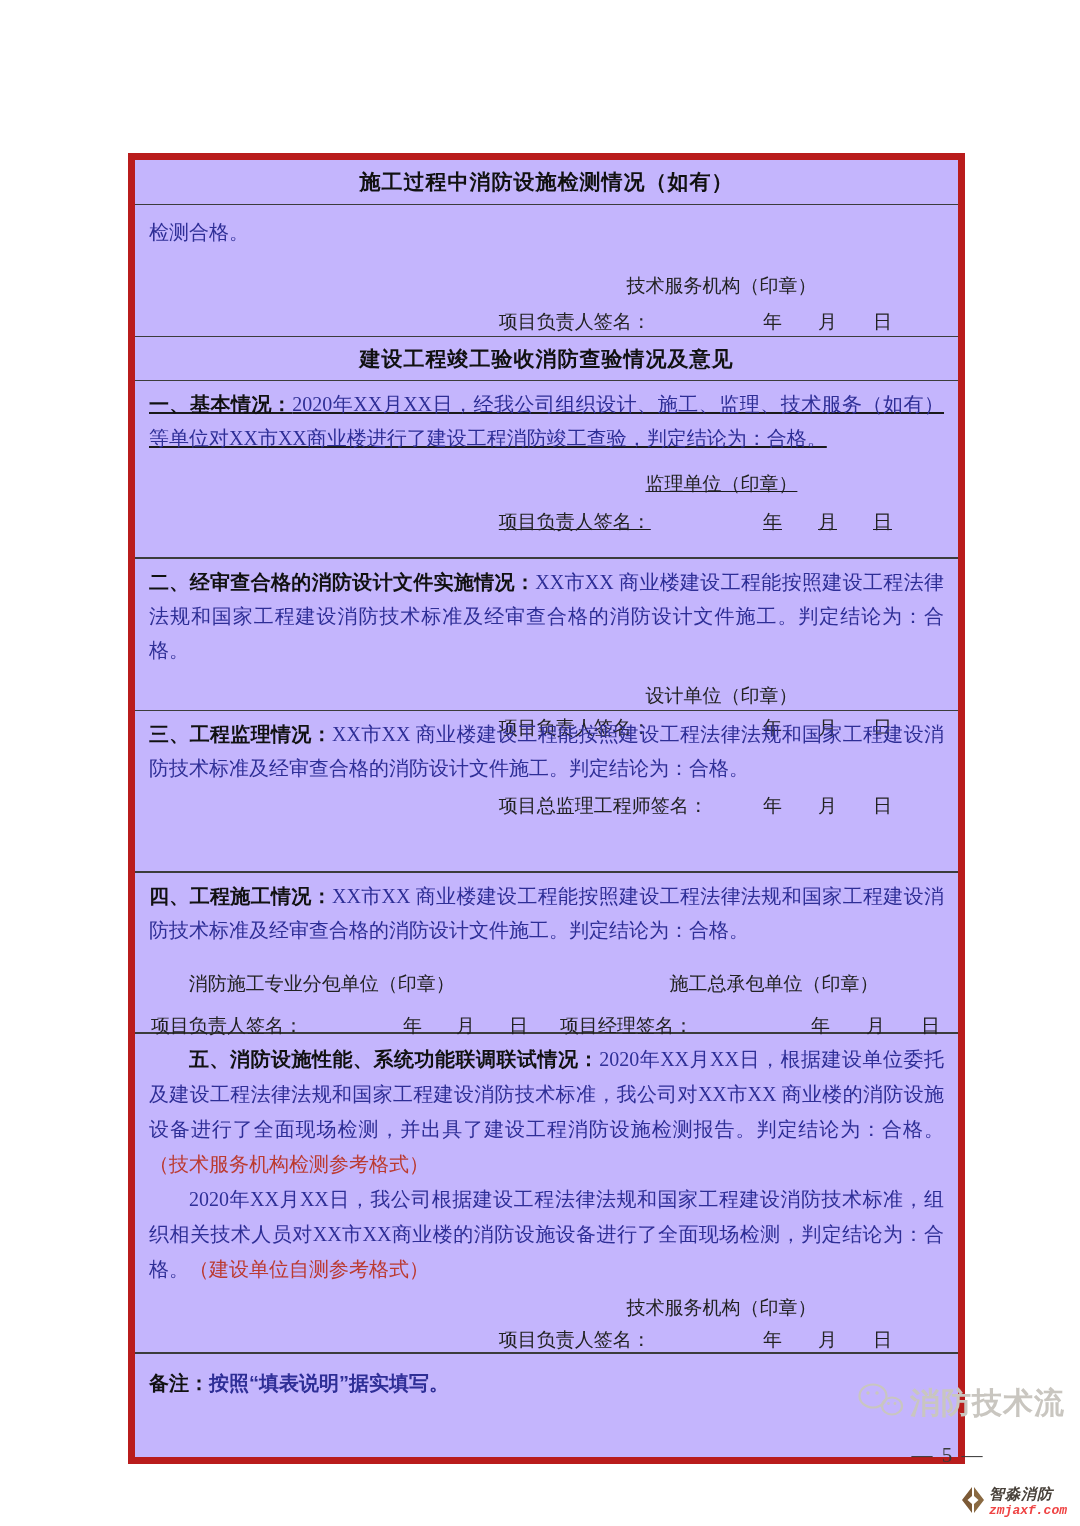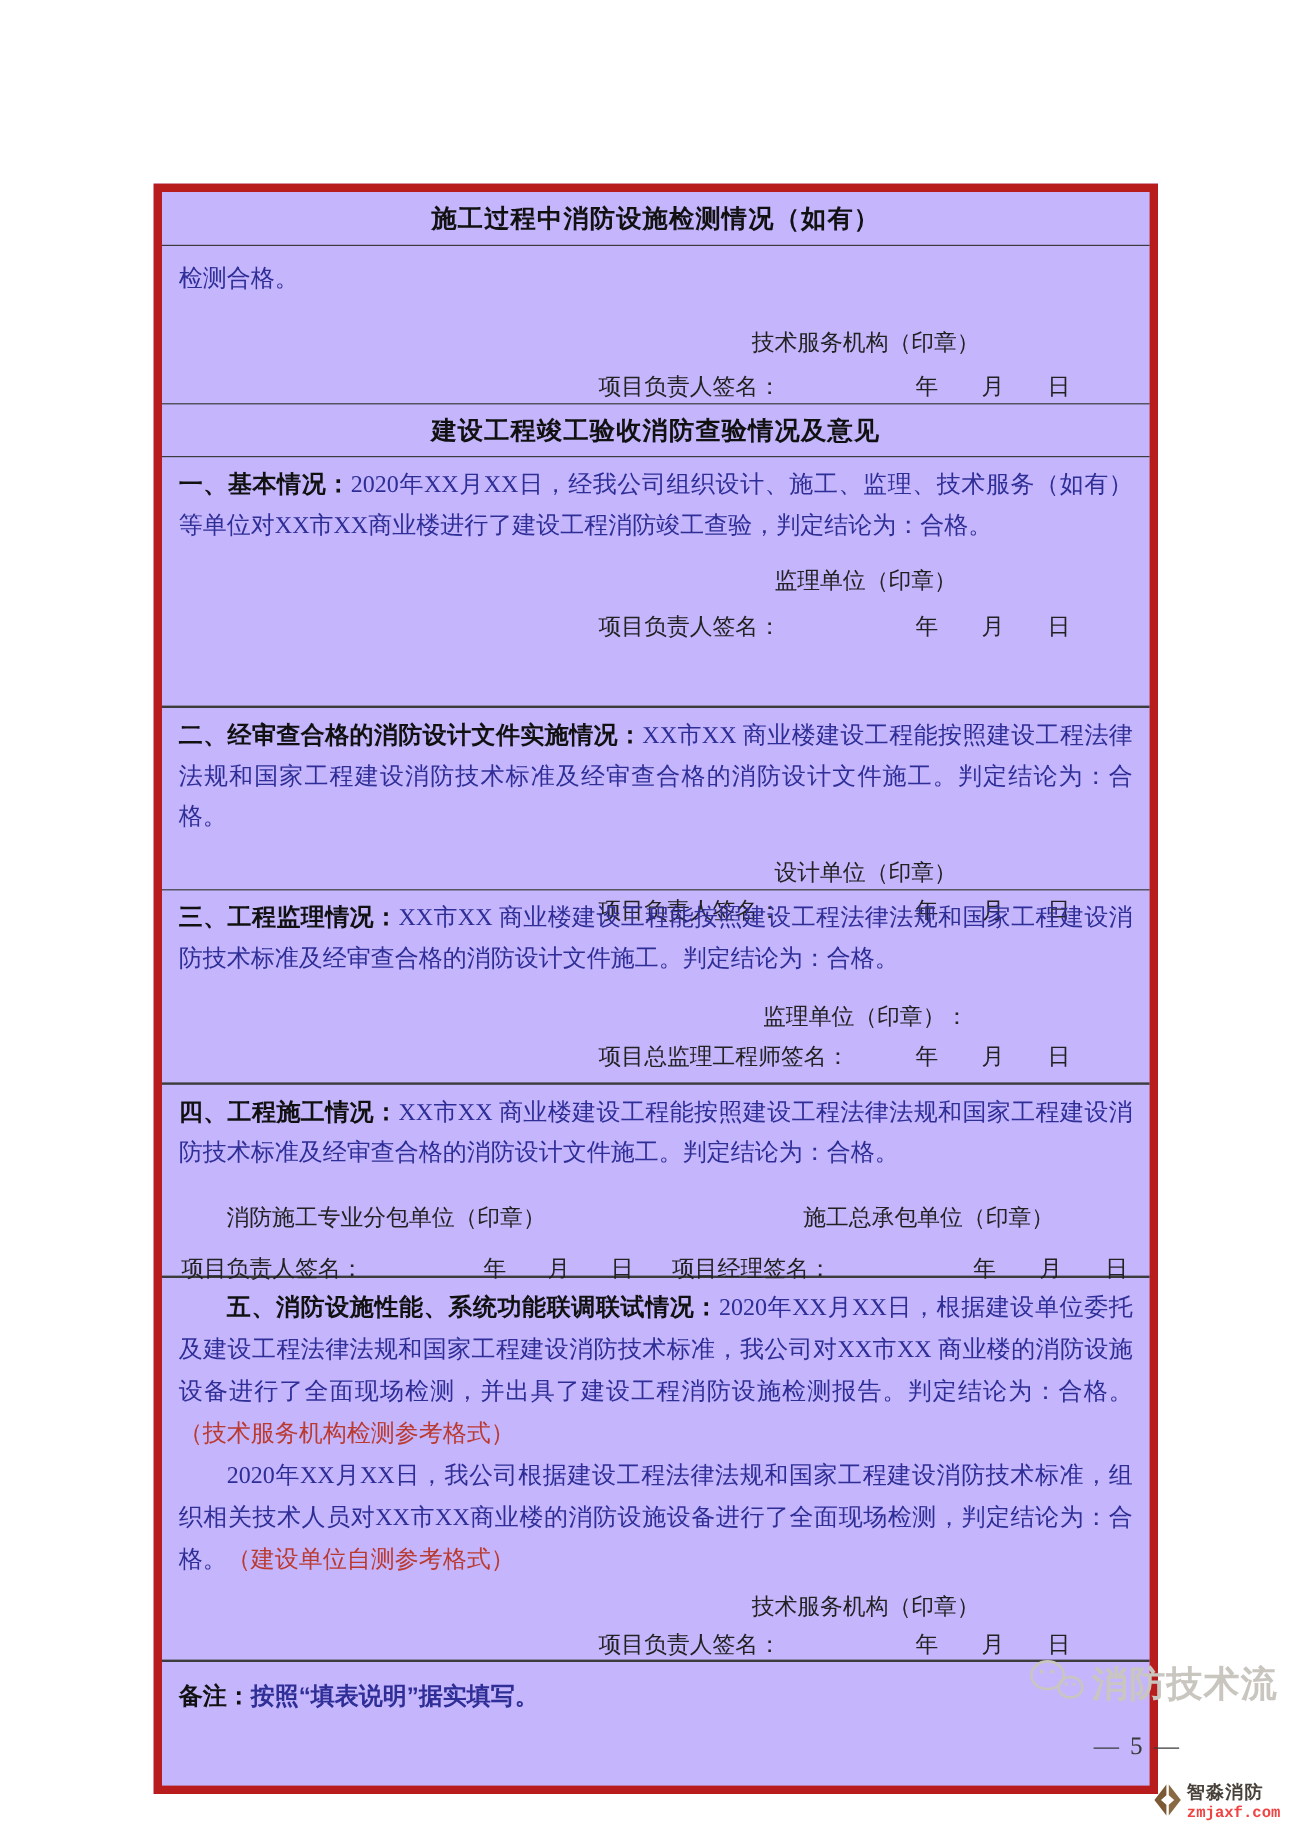--- a/index.html
+++ b/index.html
@@ -45,21 +45,21 @@
   }
   .sign-label{margin-left:44%;}
   .ymd{margin-left:auto;margin-right:52px;display:flex;gap:36px;}
 
   
   .row-top{height:132px;}
   .row-top .para{margin-top:4px;}
   .row-top .stamp-line{margin-top:24px;}
   .row-top .sign-line{margin-top:10px;}
 
-  .sec-1{height:208px;}
+  .sec-1{height:177px;text-decoration:underline;}
   .sec-1 .stamp-line{margin-top:16px;}
   .sec-1 .sign-line{margin-top:12px;}
 
   .sec-2{height:153px;}
   .sec-2 .stamp-line{margin-top:16px;}
   .sec-2 .sign-line{margin-top:6px;}
 
   .sec-3{height:161px;}
   .sec-3 .stamp-line{margin-top:18px;}
   .sec-3 .sign-line{margin-top:8px;}
@@ -91,21 +91,21 @@
     position:absolute;left:854px;top:1381px;display:flex;align-items:center;gap:4px;
     color:#c9c6c0;pointer-events:none;
   }
   .watermark-text{
     font-family:"Liberation Sans","DejaVu Sans",sans-serif;
     font-size:30px;font-weight:bold;letter-spacing:1px;white-space:nowrap;
   }
   .brand{
     position:absolute;left:961px;top:1486px;display:flex;gap:4px;align-items:flex-start;
   }
-  .brand-texts{display:flex;flex-direction:column;line-height:1;}
+  .brand-texts{display:flex;flex-direction:column;line-height:1;font-style:italic;}
   .brand-name{
     font-family:"Liberation Sans","DejaVu Sans",sans-serif;
     font-size:15px;font-weight:bold;color:#48413a;letter-spacing:1px;white-space:nowrap;
   }
   .brand-url{
     font-family:"Liberation Mono","DejaVu Sans Mono",monospace;
     font-size:13px;font-weight:bold;color:#ef4444;margin-top:3px;white-space:nowrap;
   }
 </style>
 </head>
@@ -155,21 +155,20 @@
       <span class="ymd">
         <span>年</span>
         <span>月</span>
         <span>日</span>
       </span>
     </div>
   </div>
 
   <div class="row sec sec-3">
     <p class="para"><span class="h">三、工程监理情况：</span><span class="blue">XX市XX 商业楼建设工程能按照建设工程法律法规和国家工程建设消防技术标准及经审查合格的消防设计文件施工。判定结论为：合格。</span></p>
-    <div class="stamp-line">监理单位（印章）：</div>
     <div class="sign-line">
       <span class="sign-label">项目总监理工程师签名：</span>
       <span class="ymd">
         <span>年</span>
         <span>月</span>
         <span>日</span>
       </span>
     </div>
   </div>
 

